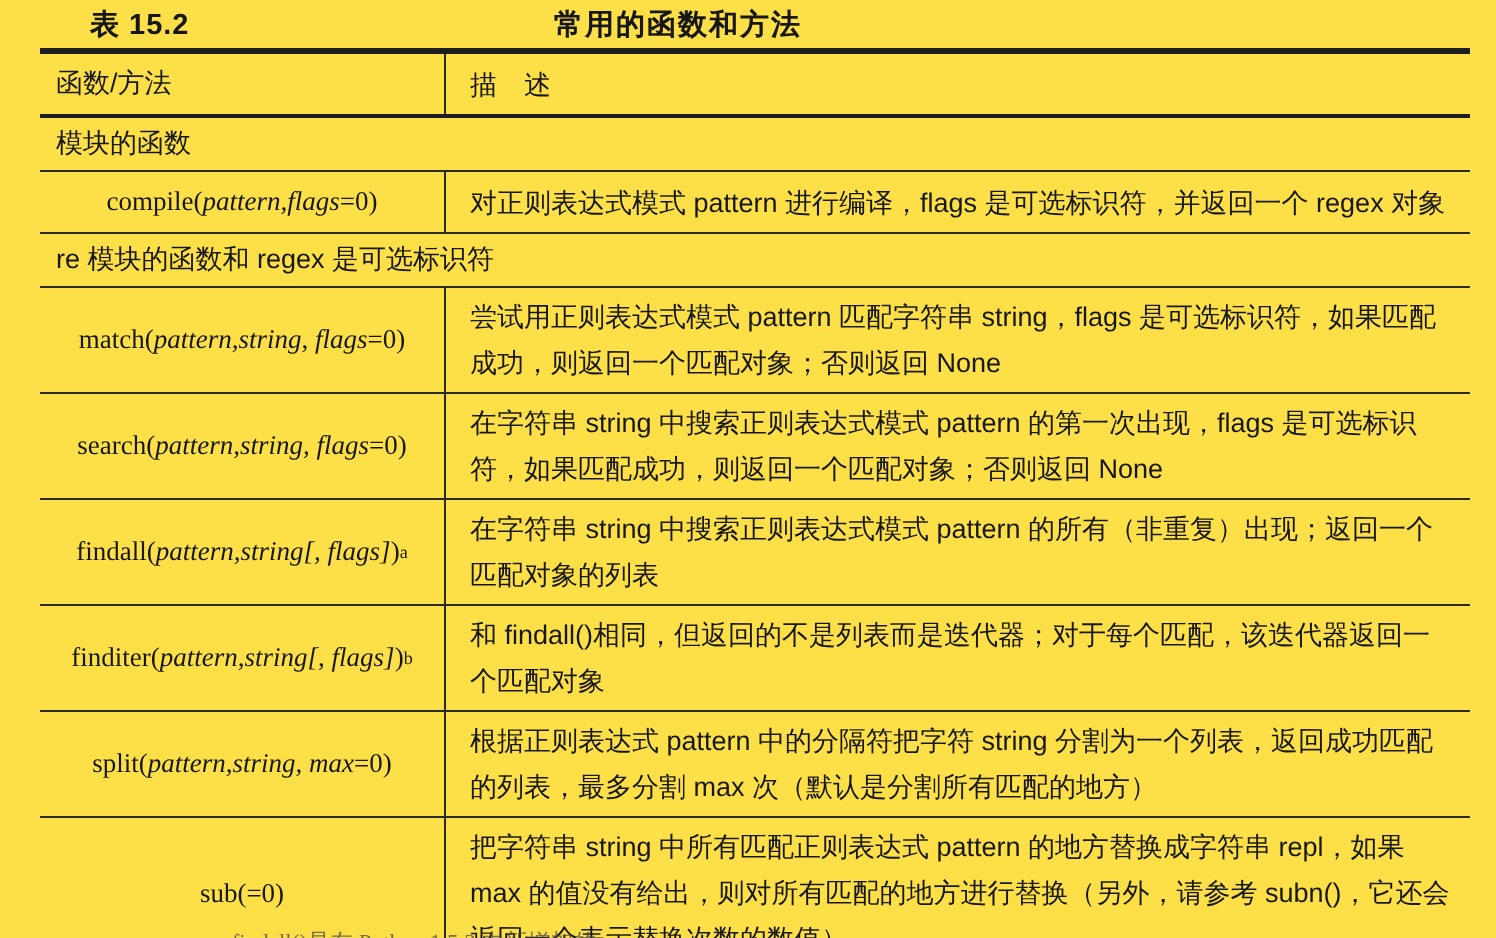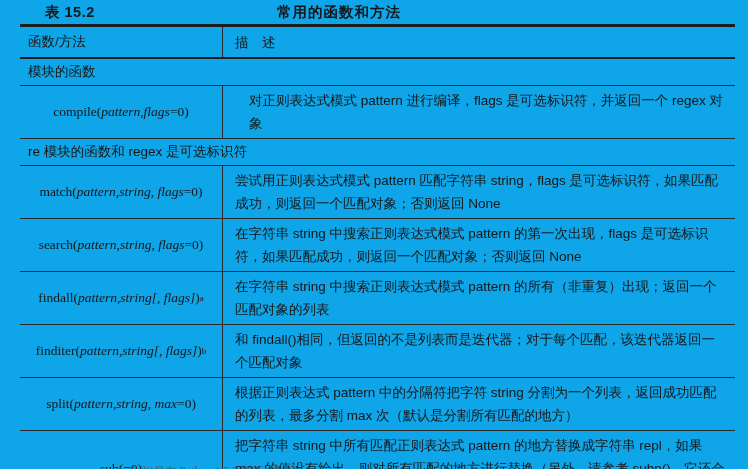--- a/index.html
+++ b/index.html
@@ -1,18 +1,18 @@
 <!DOCTYPE html>
 <html><head>
 <meta charset="utf-8">
 <style>
   html,body{margin:0;padding:0;}
   .page{
     width:748px;height:469px;
-    background:#0ea5e9;
+    background:#fde047;
     color:#171717;
     font-family:"Liberation Sans",sans-serif;
     position:relative;overflow:hidden;
   }
   
   .caption{position:relative;height:24px;}
   .caption-label{
     position:absolute;left:45px;top:3px;
     font-weight:bold;font-size:14.5px;letter-spacing:.5px;
   }
@@ -55,21 +55,21 @@
   }
   .sec{
     display:flex;align-items:center;
     border-bottom:1px solid #2a2a2a;
     min-height:22px;
     font-size:13.5px;
     padding:2px 8px;
   }
   
   .h-hdr{min-height:30px;}
-  .h-compile{min-height:30px;gap:14px;}
+  .h-compile{min-height:30px;}
   .h-match{min-height:47px;}
   .h-search{min-height:46px;}
   .h-findall{min-height:24px;}
   .h-finditer{min-height:24px;}
   .h-split{min-height:46px;justify-content:center;}
   .h-sub{min-height:62px;}
   
   .footnote{
     position:absolute;left:105px;top:464px;
     height:5px;overflow:hidden;

